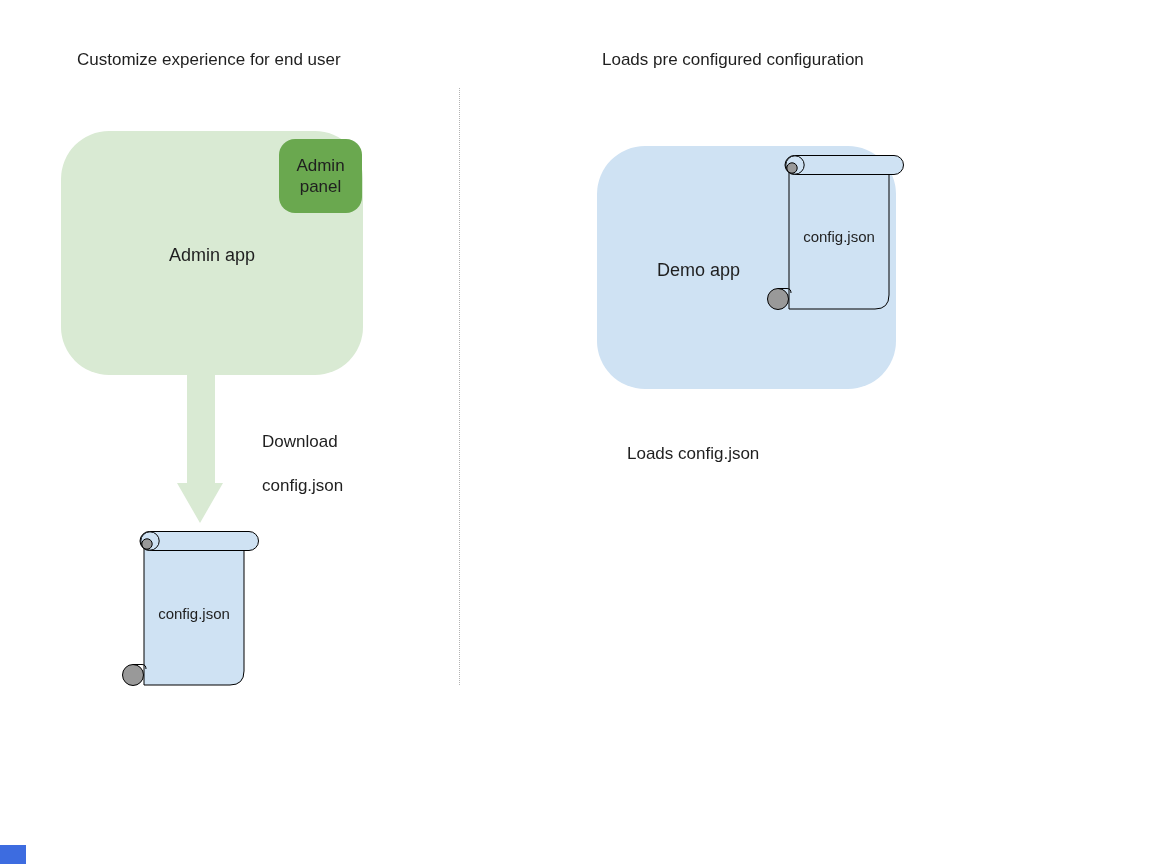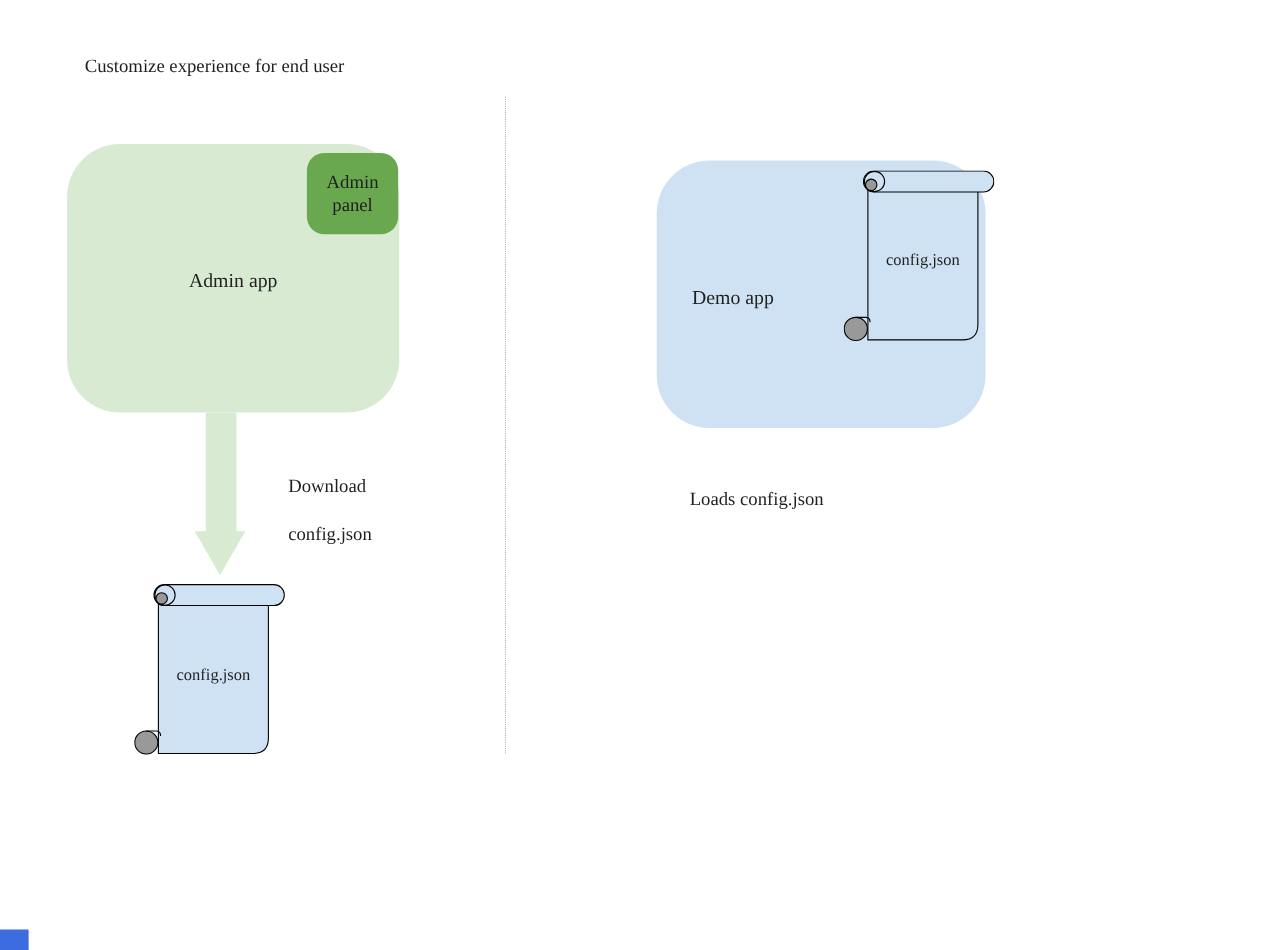--- a/index.html
+++ b/index.html
@@ -1,18 +1,18 @@
 <!DOCTYPE html>
 <html><head>
 <meta charset="utf-8">
 <style>
   html,body{margin:0;padding:0;background:#ffffff;}
   .canvas{
     position:relative;width:1152px;height:864px;background:#ffffff;overflow:hidden;
-    font-family:Liberation Serif, serif;color:#1f1f1f;
+    font-family:Liberation Sans, sans-serif;color:#1f1f1f;
   }
   .abs{position:absolute;}
   .heading{font-size:17px;line-height:21px;white-space:nowrap;}
   .divider{
     width:0;border-left:1px dotted #b3b3b3;
   }
   .app-box{
     border-radius:48px;
   }
   .admin-app{left:61px;top:131px;width:302px;height:244px;background:#d9ead3;}
@@ -27,20 +27,21 @@
   .scroll-label{font-size:15px;line-height:18px;text-align:center;width:100px;}
   .corner-square{left:0;top:845px;width:26px;height:19px;background:#3d6ce0;}
   svg{display:block;}
 </style>
 </head>
 <body>
 
 <div class="canvas">
 
   <div class="abs heading" style="left:77px;top:49px;">Customize experience for end user</div>
+  <div class="abs heading" style="left:602px;top:49px;">Loads pre configured configuration</div>
 
   <div class="abs divider" style="left:459px;top:88px;height:597px;"></div>
 
   <div class="abs app-box admin-app" style="background: rgb(217, 234, 211);"></div>
   <div class="abs box-label" style="left:61px;top:244px;width:302px;">Admin app</div>
 
   <div class="abs admin-panel" style="background: rgb(106, 168, 79);">
     <span>Admin panel</span>
   </div>
 
@@ -61,21 +62,21 @@
       <circle cx="11" cy="144" r="10.5" stroke="#000" stroke-width="1" fill="#999999"></circle>
       <path d="M11 133.5 H20 Q24 133.5 24 138" fill="none" stroke="#000" stroke-width="1"></path>
       <rect x="18" y="0.5" width="118.5" height="19" rx="9.5" stroke="#000" stroke-width="1" fill="#cfe2f3"></rect>
       <circle cx="28" cy="10" r="9.2" stroke="#000" stroke-width="1" fill="#cfe2f3"></circle>
       <circle cx="25" cy="13" r="5.2" stroke="#000" stroke-width="1" fill="#999999"></circle>
     </svg>
   </div>
   <div class="abs scroll-label" style="left:144px;top:605px;">config.json</div>
 
   <div class="abs app-box demo-app" style="background: rgb(207, 226, 243);"></div>
-  <div class="abs box-label" style="left:629px;top:259px;">Demo app</div>
+  <div class="abs box-label" style="left:657px;top:259px;">Demo app</div>
 
   <div class="abs" style="left:767px;top:155px;">
     <svg width="137" height="157" viewBox="0 0 137 157">
       <path d="M22 10 H122 V140 Q122 154 108 154 H22 Z" stroke="#000" stroke-width="1" fill="#cfe2f3"></path>
       <circle cx="11" cy="144" r="10.5" stroke="#000" stroke-width="1" fill="#999999"></circle>
       <path d="M11 133.5 H20 Q24 133.5 24 138" fill="none" stroke="#000" stroke-width="1"></path>
       <rect x="18" y="0.5" width="118.5" height="19" rx="9.5" stroke="#000" stroke-width="1" fill="#cfe2f3"></rect>
       <circle cx="28" cy="10" r="9.2" stroke="#000" stroke-width="1" fill="#cfe2f3"></circle>
       <circle cx="25" cy="13" r="5.2" stroke="#000" stroke-width="1" fill="#999999"></circle>
     </svg>

